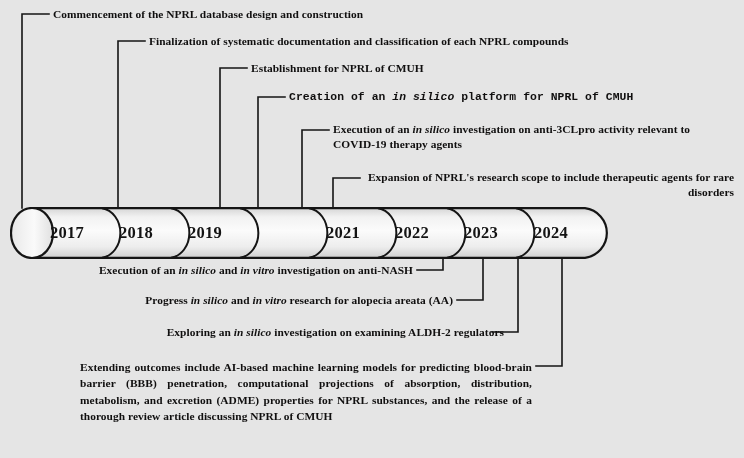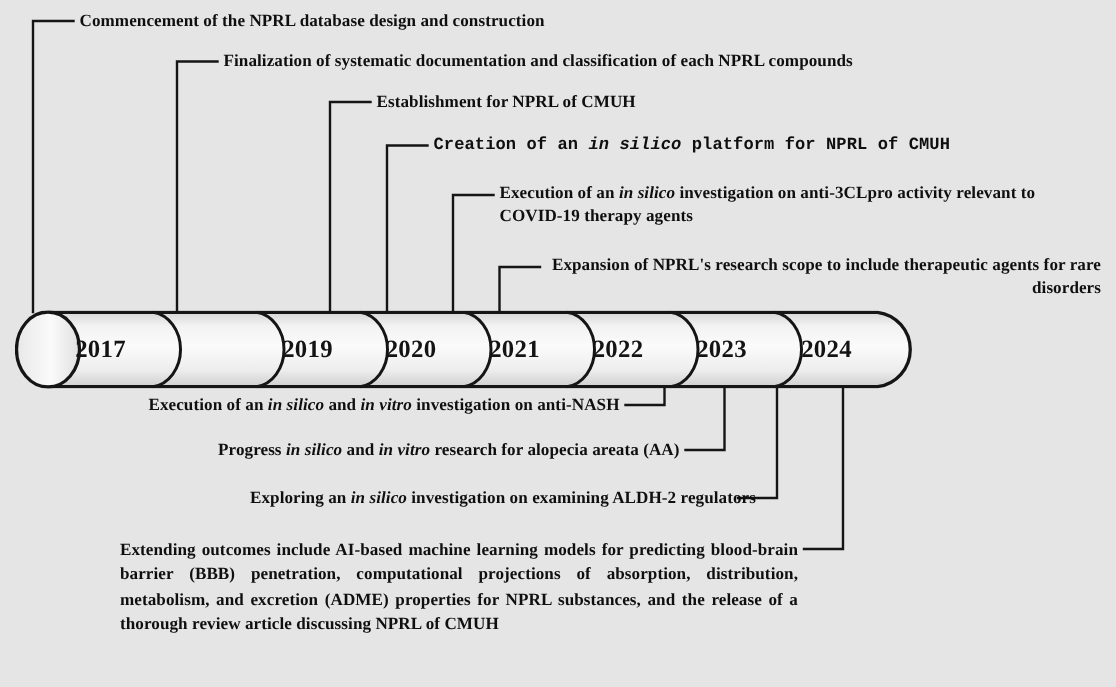--- a/index.html
+++ b/index.html
@@ -131,22 +131,22 @@
         <path d="M161,1.2 A21,25 0 0 1 161,50.8"></path>
         <path d="M230,1.2 A21,25 0 0 1 230,50.8"></path>
         <path d="M299,1.2 A21,25 0 0 1 299,50.8"></path>
         <path d="M368,1.2 A21,25 0 0 1 368,50.8"></path>
         <path d="M437,1.2 A21,25 0 0 1 437,50.8"></path>
         <path d="M506,1.2 A21,25 0 0 1 506,50.8"></path>
       </g>
     </svg>
 
     <div class="year-text" style="left:22px;  width:70px;">2017</div>
+    <div class="year-text" style="left:91px;  width:70px;">2018</div>
     <div class="year-text" style="left:160px; width:70px;">2019</div>
-    <div class="year-text" style="left:229px; width:70px;">2020</div>
     <div class="year-text" style="left:298px; width:70px;">2021</div>
     <div class="year-text" style="left:367px; width:70px;">2022</div>
     <div class="year-text" style="left:436px; width:70px;">2023</div>
     <div class="year-text" style="left:505px; width:72px;">2024</div>
   </div>
 
   <div class="label" style="left:60px; top:263px; width:353px; text-align:right;">Execution of an <i>in silico</i> and <i>in vitro</i> investigation on anti-NASH</div>
 
   <div class="label" style="left:60px; top:293px; width:393px; text-align:right;">Progress <i>in silico</i> and <i>in vitro</i> research for alopecia areata (AA)</div>
 

